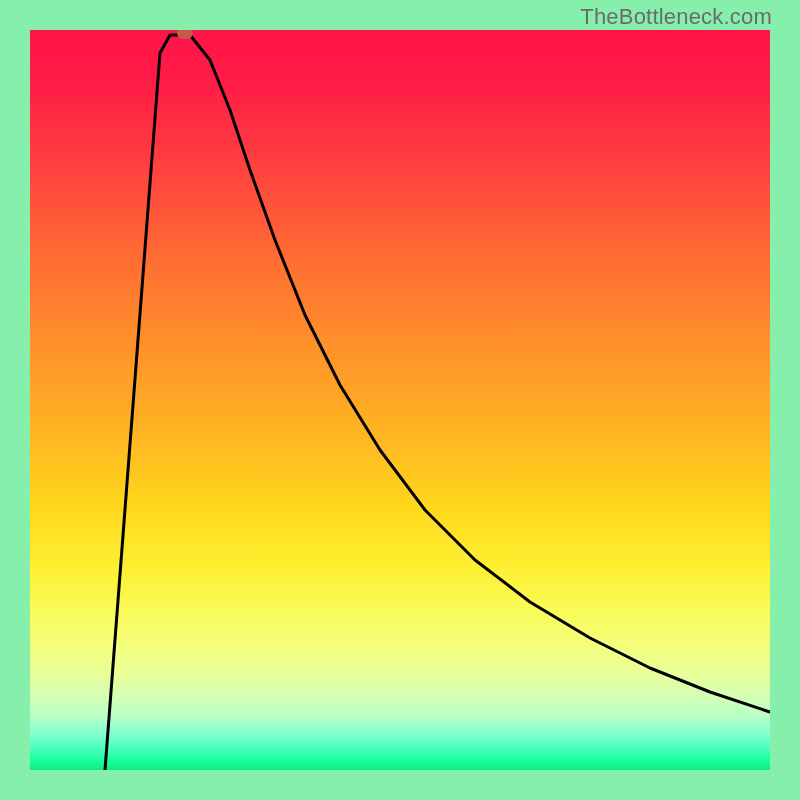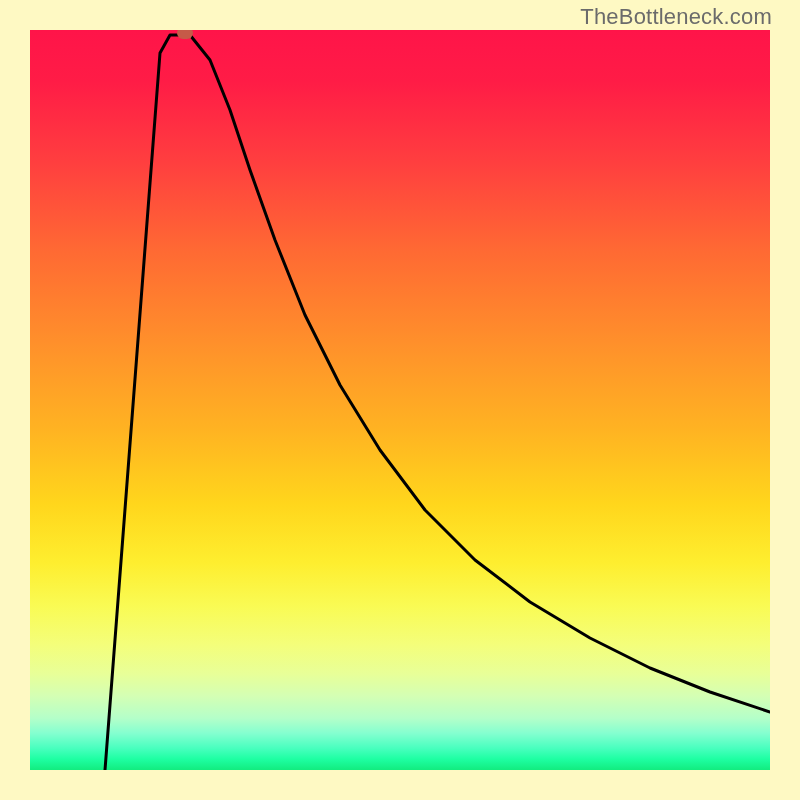--- a/index.html
+++ b/index.html
@@ -7,21 +7,21 @@
     padding: 0;
     width: 800px;
     height: 800px;
     background: #000;
     overflow: hidden;
     font-family: Arial, Helvetica, sans-serif;
   }
   .outer {
     width: 800px;
     height: 800px;
-    background: #fef9c3;
+    background: #86efac;
     position: relative;
   }
   .plot {
     position: absolute;
     left: 30px;
     top: 30px;
     width: 740px;
     height: 740px;
     overflow: hidden;
   }

